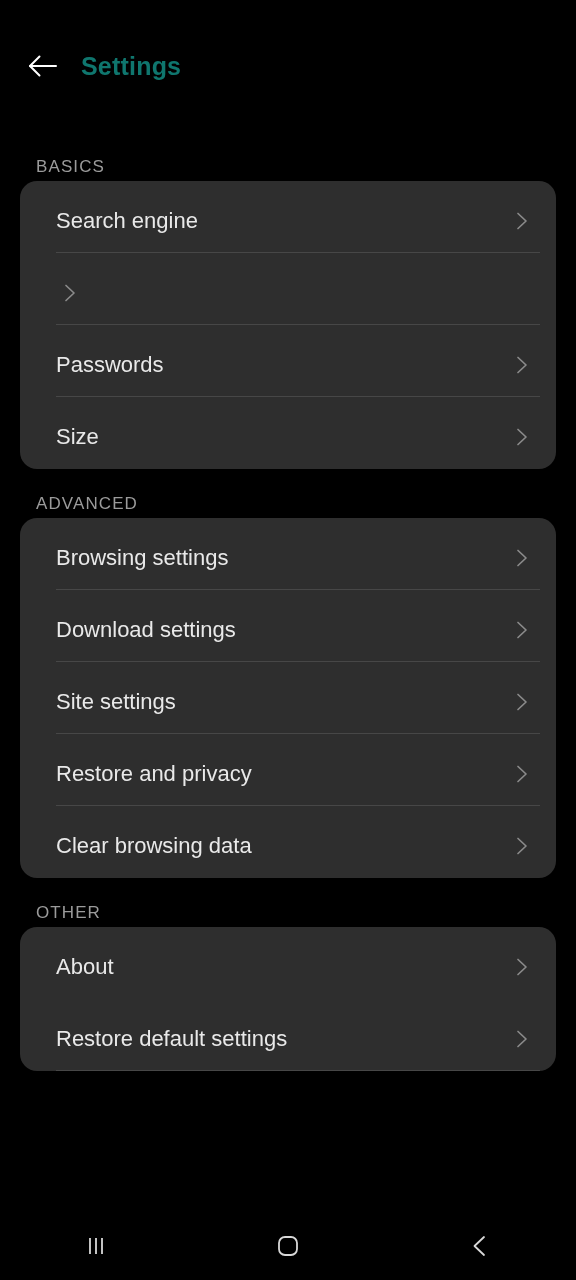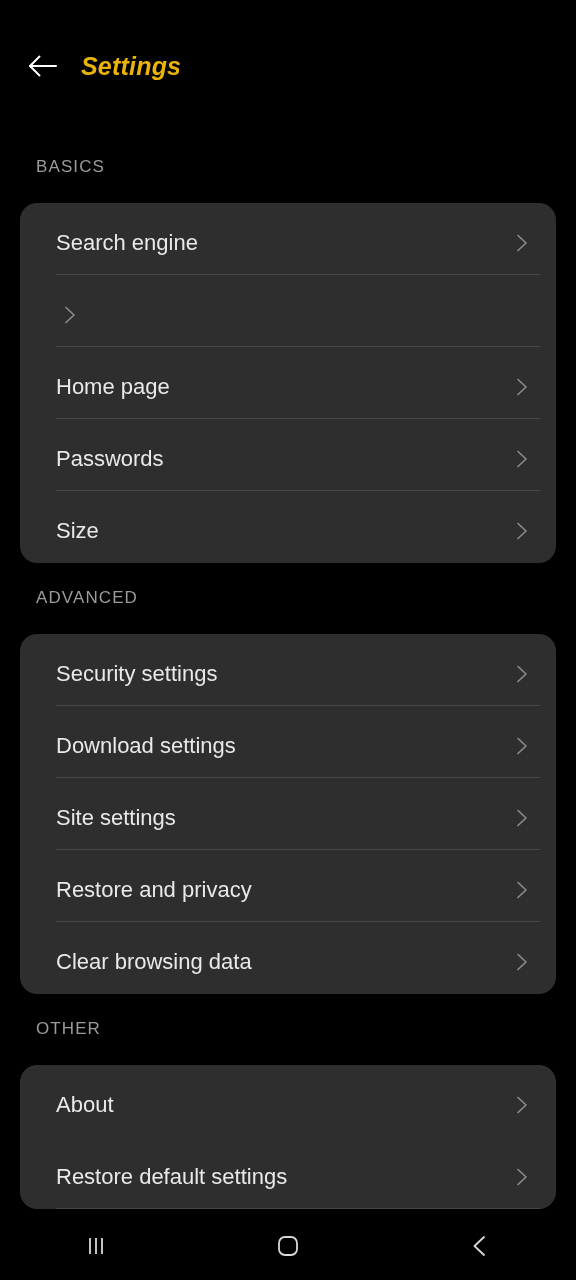--- a/index.html
+++ b/index.html
@@ -36,45 +36,44 @@
     margin-left: 7px;
     display: flex;
     align-items: center;
     justify-content: center;
     cursor: pointer;
   }
   .back-btn svg { display: block; }
 
   .header-title {
     font-size: 25px;
-    color: #eab308;
+    color: #0f766e;
     font-weight: bold;
     letter-spacing: 0.2px;
     margin-left: 2px;
     white-space: nowrap;
-    font-style: italic;
   }
 
   
   .content {
     position: absolute;
     top: 132px;
     left: 0;
     width: 576px;
     height: 1080px;
     overflow: hidden;
   }
 
   .section-label {
     font-size: 17px;
     color: #9b9b9b;
     letter-spacing: 1.1px;
     padding-left: 36px;
     padding-top: 24px;
-    padding-bottom: 25px;
+    padding-bottom: 3px;
     line-height: 22px;
   }
 
   .card {
     margin: 0 20px;
     background: #2e2e2e;
     border-radius: 17px;
     overflow: hidden;
   }
 
@@ -170,50 +169,41 @@
           </div>
           <div class="row">
             <div class="chev">
               <svg width="26" height="26" viewBox="0 0 26 26">
                 <path d="M10 5.5 L18 13 L10 20.5" stroke="#8a8a8a" stroke-width="1.7" fill="none" stroke-linecap="round" stroke-linejoin="round"></path>
               </svg>
             </div>
             <div class="divider"></div>
           </div>
           <div class="row">
-            <div class="row-label">Home page</div>
-            <div class="chev">
-              <svg width="26" height="26" viewBox="0 0 26 26">
-                <path d="M10 5.5 L18 13 L10 20.5" stroke="#8a8a8a" stroke-width="1.7" fill="none" stroke-linecap="round" stroke-linejoin="round"></path>
-              </svg>
-            </div>
-            <div class="divider"></div>
-          </div>
-          <div class="row">
             <div class="row-label">Passwords</div>
             <div class="chev">
               <svg width="26" height="26" viewBox="0 0 26 26">
                 <path d="M10 5.5 L18 13 L10 20.5" stroke="#8a8a8a" stroke-width="1.7" fill="none" stroke-linecap="round" stroke-linejoin="round"></path>
               </svg>
             </div>
             <div class="divider"></div>
           </div>
           <div class="row">
             <div class="row-label">Size</div>
             <div class="chev">
               <svg width="26" height="26" viewBox="0 0 26 26">
                 <path d="M10 5.5 L18 13 L10 20.5" stroke="#8a8a8a" stroke-width="1.7" fill="none" stroke-linecap="round" stroke-linejoin="round"></path>
               </svg>
             </div>
           </div>
         </div>
         <div class="section-label">ADVANCED</div>
         <div class="card">
           <div class="row">
-            <div class="row-label">Security settings</div>
+            <div class="row-label">Browsing settings</div>
             <div class="chev">
               <svg width="26" height="26" viewBox="0 0 26 26">
                 <path d="M10 5.5 L18 13 L10 20.5" stroke="#8a8a8a" stroke-width="1.7" fill="none" stroke-linecap="round" stroke-linejoin="round"></path>
               </svg>
             </div>
             <div class="divider"></div>
           </div>
           <div class="row">
             <div class="row-label">Download settings</div>
             <div class="chev">

